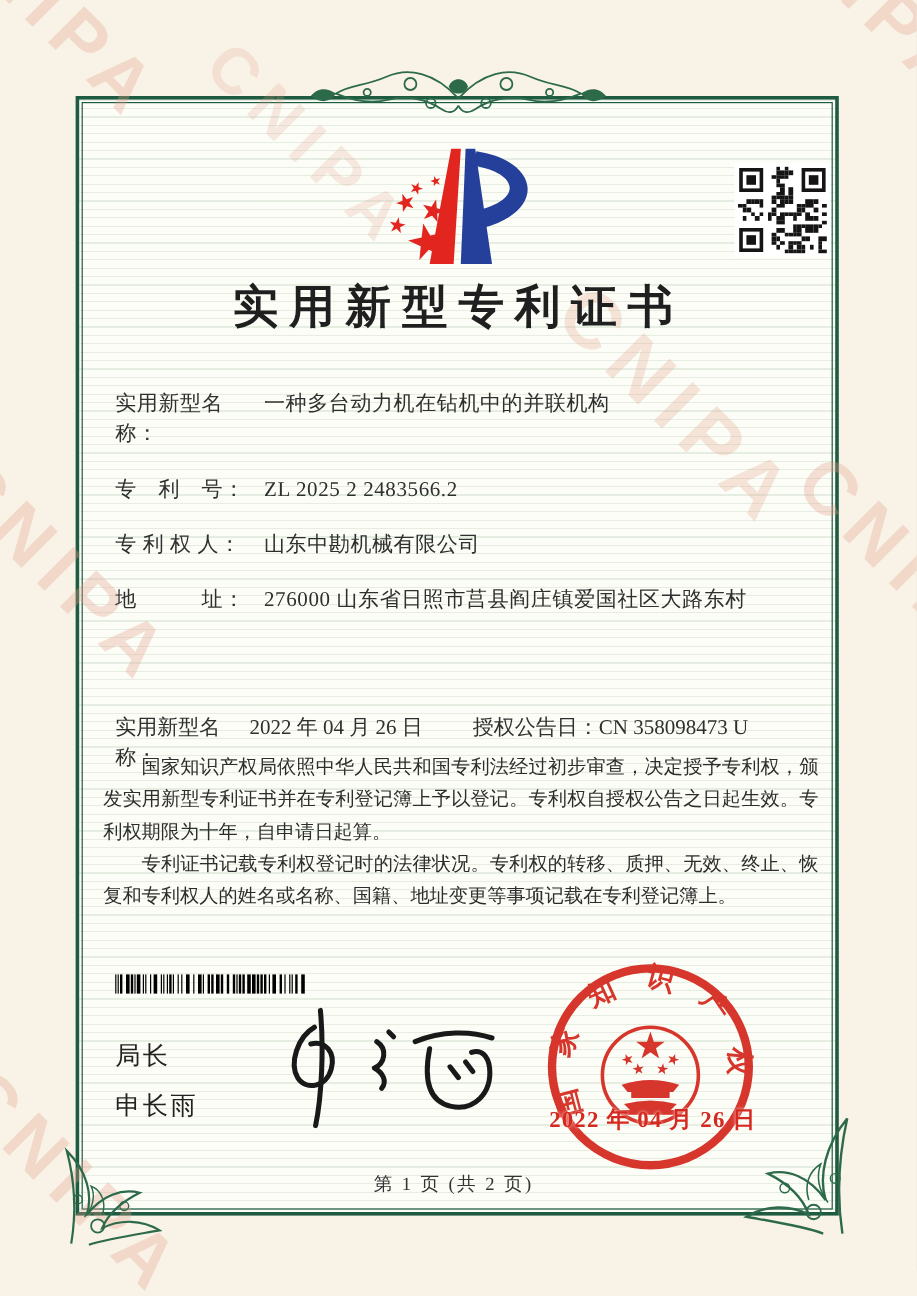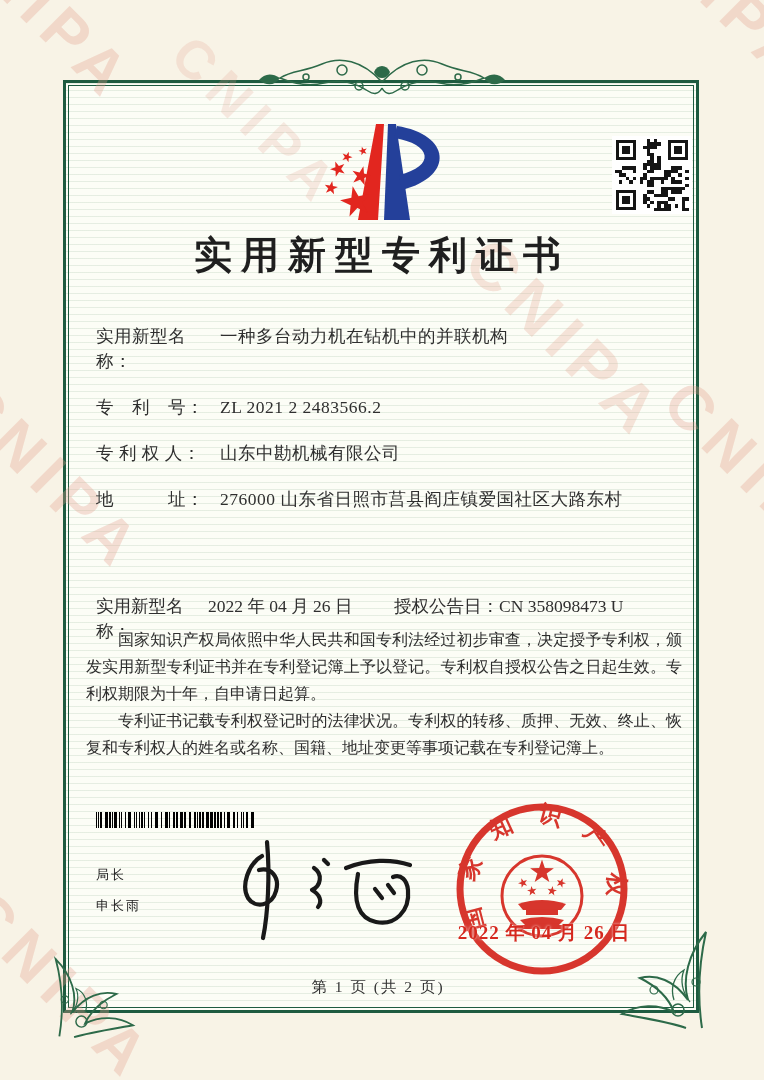--- a/index.html
+++ b/index.html
@@ -58,21 +58,21 @@
   .grant-row .gl2{flex:none}
   
   .body-text{
     position:absolute;left:86px;top:626px;width:596px;
     font-size:16px;line-height:27px;text-align:justify;color:#2d2d2d;
   }
   .body-text p{margin:0;text-indent:2em;}
   
   .barcode{position:absolute;left:96px;top:812px;width:214px;height:16px;display:flex;align-items:stretch;}
   .barcode div{background:#000;flex:none;}
-  .signer{position:absolute;left:96px;top:866px;font-family:"Liberation Sans","DejaVu Sans",sans-serif;font-size:13px;color:#222;}
+  .signer{position:absolute;left:96px;top:866px;font-family:"Liberation Sans","DejaVu Sans",sans-serif;font-size:21px;color:#222;}
   .signer .role{margin-bottom:13px;letter-spacing:2px;}
   .signer .name{letter-spacing:2px;}
   .signature{position:absolute;left:218px;top:832px;width:210px;height:112px;}
   .seal{position:absolute;left:452px;top:800px;width:180px;height:178px;}
   .seal svg{width:100%;height:100%;opacity:.93;}
   .seal-date{
     position:absolute;left:455px;top:920px;width:178px;text-align:center;
     font-size:19px;font-weight:bold;color:#d5281e;letter-spacing:1px;
     text-shadow:0 0 3px rgba(255,255,255,.85);
   }
@@ -606,21 +606,21 @@
 
   <h1 class="title">实用新型专利证书</h1>
 
   <div class="fields">
     <div class="field-row">
       <span class="flabel">实用新型名称：</span>
       <span class="fvalue">一种多台动力机在钻机中的并联机构</span>
     </div>
     <div class="field-row">
       <span class="flabel">专　利　号：</span>
-      <span class="fvalue">ZL 2021 2 2483566.2</span>
+      <span class="fvalue">ZL 2025 2 2483566.2</span>
     </div>
     <div class="field-row">
       <span class="flabel">专 利 权 人：</span>
       <span class="fvalue">山东中勘机械有限公司</span>
     </div>
     <div class="field-row">
       <span class="flabel">地　　　址：</span>
       <span class="fvalue">276000  山东省日照市莒县阎庄镇爱国社区大路东村</span>
     </div>
   </div>

